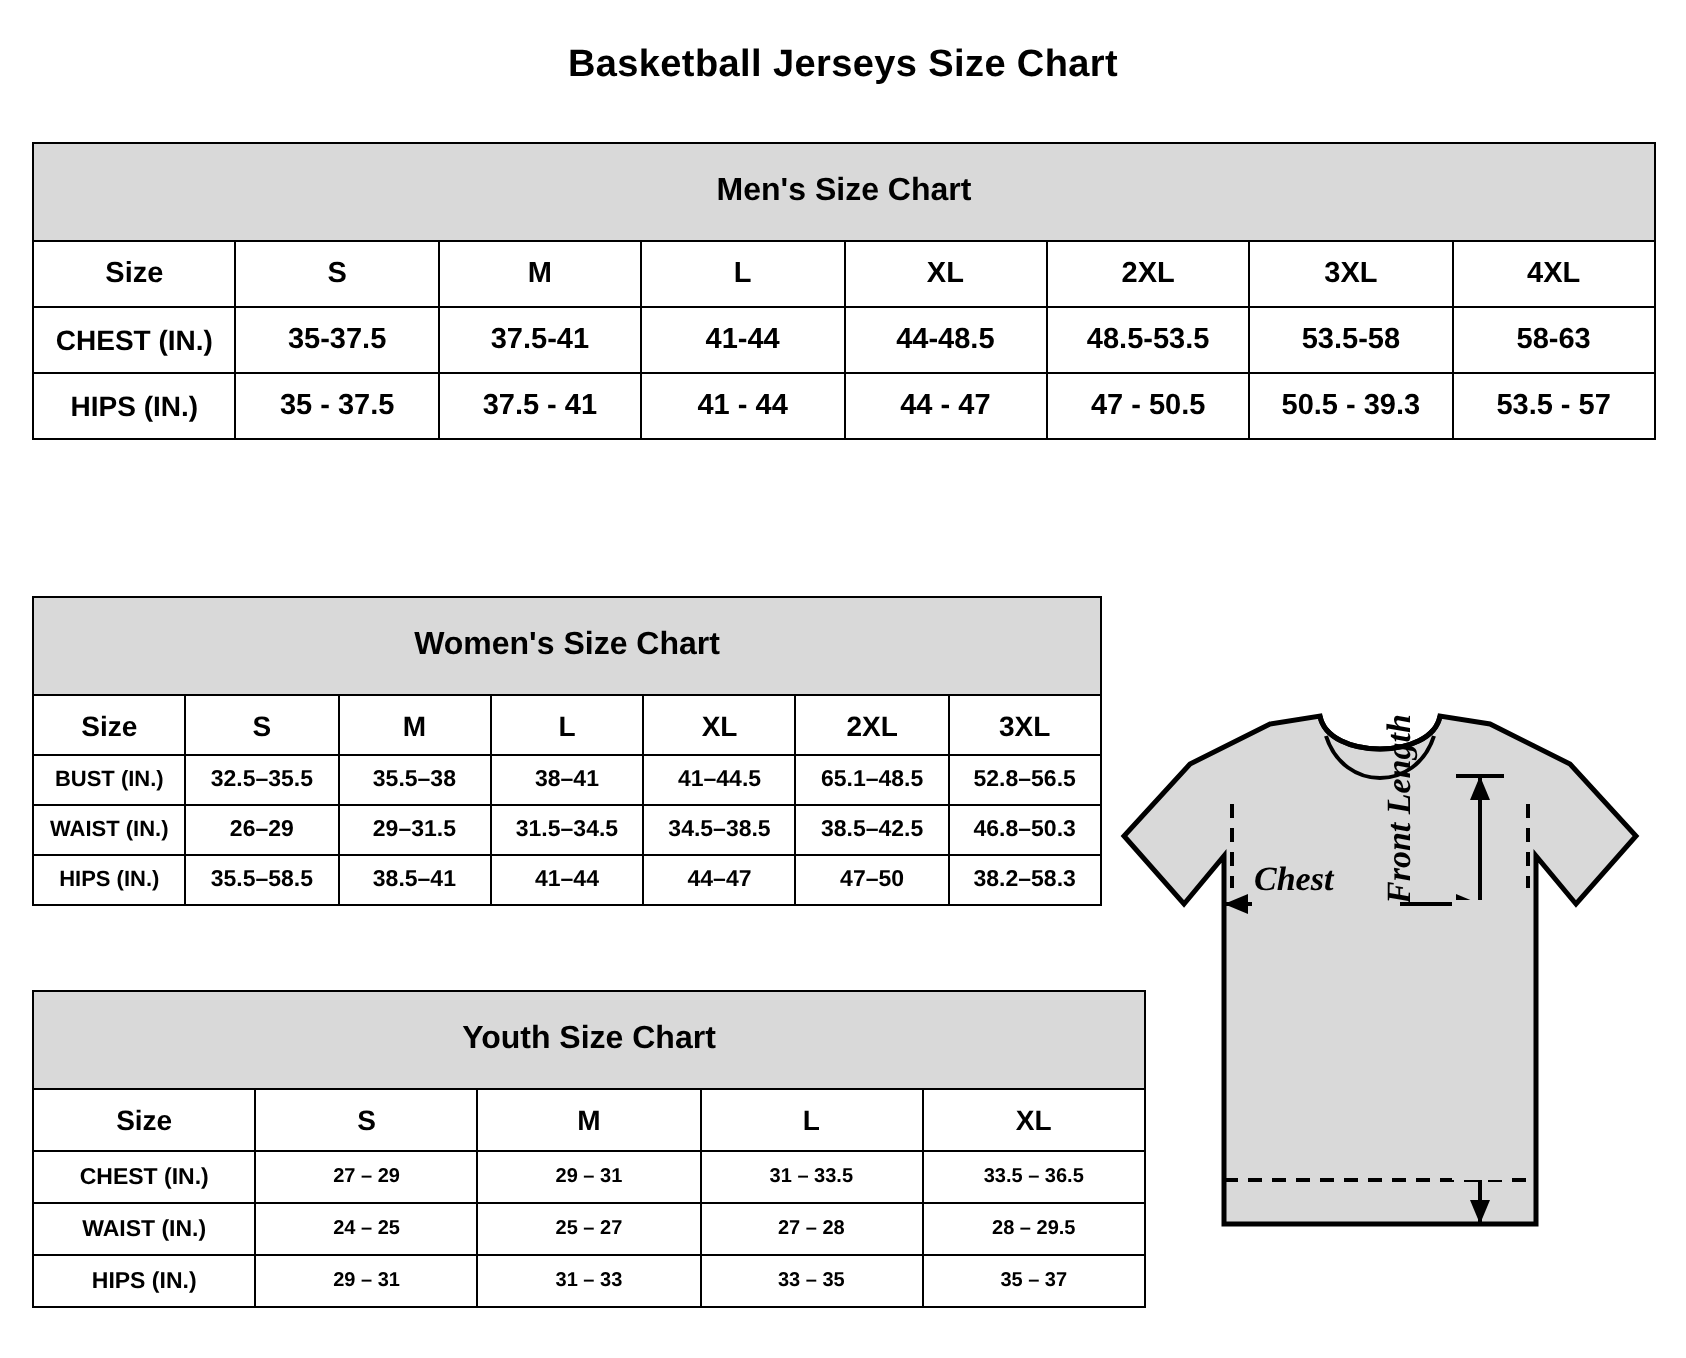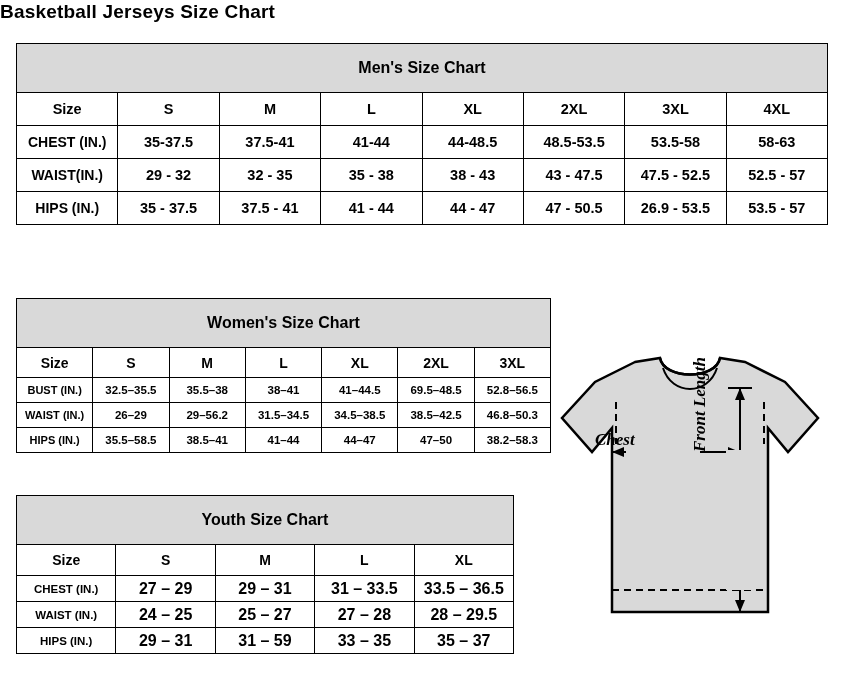--- a/index.html
+++ b/index.html
@@ -9,23 +9,24 @@
   body {
     width: 843px;
     height: 679px;
     background: #ffffff;
     font-family: "Liberation Sans", sans-serif;
     color: #000000;
     position: relative;
     overflow: hidden;
   }
   .page-title {
+    text-align: center;
     font-size: 19px;
     font-weight: bold;
-    margin-top: 1px;
+    margin-top: 22px;
     letter-spacing: 0.2px;
   }
   table {
     border-collapse: collapse;
     table-layout: fixed;
   }
   table td, table th {
     border: 1px solid #000000;
     text-align: center;
     font-weight: bold;
@@ -40,21 +41,21 @@
   .sub-header td {
     background: #ffffff;
     font-weight: bold;
     margin-left: 31px;
   }
 
   
   #men-table {
     position: absolute;
     left: 16px;
-    top: 43px;
+    top: 71px;
     width: 812px;
   }
   #men-table td { height: 30px; font-size: 14.5px; }
   #men-table .chart-header td { font-size: 16px; }
   #men-table .row-label { text-align: center; font-size: 14px; }
 
   
   #women-table {
     position: absolute;
     left: 16px;
@@ -64,44 +65,44 @@
   #women-table td { height: 22px; font-size: 11.5px; }
   #women-table .chart-header td { font-size: 16px; height: 30px; }
   #women-table .sub-header td { font-size: 14px; height: 27px; }
   #women-table .row-label { font-size: 11px; }
 
   
   #youth-table {
     position: absolute;
     left: 16px;
     top: 495px;
-    width: 498px;
-  }
-  #youth-table td { height: 23px; font-size: 16px; }
+    width: 557px;
+  }
+  #youth-table td { height: 23px; font-size: 10px; }
   #youth-table .chart-header td { font-size: 16px; height: 30px; }
   #youth-table .sub-header td { font-size: 14px; height: 28px; }
   #youth-table .row-label { font-size: 11.5px; }
 
   
   #shirt-diagram {
     position: absolute;
     left: 540px;
     top: 340px;
     width: 300px;
     height: 320px;
   }
   .measure-label {
     position: absolute;
     font-family: "Liberation Serif", serif;
     font-weight: bold;
     font-style: italic;
     font-size: 17px;
   }
   #chest-label {
-    left: 595px;
+    left: 627px;
     top: 430px;
   }
   #front-length-label {
     left: 690px;
     top: 452px;
     transform: rotate(-90deg);
     transform-origin: left top;
     white-space: nowrap;
   }
 </style>
@@ -129,37 +130,27 @@
     <td class="row-label">CHEST (IN.)</td>
     <td>35-37.5</td>
     <td>37.5-41</td>
     <td>41-44</td>
     <td>44-48.5</td>
     <td>48.5-53.5</td>
     <td>53.5-58</td>
     <td>58-63</td>
   </tr>
   <tr>
-    <td class="row-label">WAIST(IN.)</td>
-    <td>29 - 32</td>
-    <td>32 - 35</td>
-    <td>35 - 38</td>
-    <td>38 - 43</td>
-    <td>43 - 47.5</td>
-    <td>47.5 - 52.5</td>
-    <td>52.5 - 57</td>
-  </tr>
-  <tr>
     <td class="row-label">HIPS (IN.)</td>
     <td>35 - 37.5</td>
     <td>37.5 - 41</td>
     <td>41 - 44</td>
     <td>44 - 47</td>
     <td>47 - 50.5</td>
-    <td>26.9 - 53.5</td>
+    <td>50.5 - 39.3</td>
     <td>53.5 - 57</td>
   </tr>
 </tbody>
   </table>
 
 <table id="women-table">
   <tbody>
       <tr class="chart-header">
     <td colspan="7">Women's Size Chart</td>
   </tr>
@@ -171,27 +162,27 @@
     <td>XL</td>
     <td>2XL</td>
     <td>3XL</td>
   </tr>
   <tr>
     <td class="row-label">BUST (IN.)</td>
     <td>32.5–35.5</td>
     <td>35.5–38</td>
     <td>38–41</td>
     <td>41–44.5</td>
-    <td>69.5–48.5</td>
+    <td>65.1–48.5</td>
     <td>52.8–56.5</td>
   </tr>
   <tr>
     <td class="row-label">WAIST (IN.)</td>
     <td>26–29</td>
-    <td>29–56.2</td>
+    <td>29–31.5</td>
     <td>31.5–34.5</td>
     <td>34.5–38.5</td>
     <td>38.5–42.5</td>
     <td>46.8–50.3</td>
   </tr>
   <tr>
     <td class="row-label">HIPS (IN.)</td>
     <td>35.5–58.5</td>
     <td>38.5–41</td>
     <td>41–44</td>
@@ -224,21 +215,21 @@
   <tr>
     <td class="row-label">WAIST (IN.)</td>
     <td>24 – 25</td>
     <td>25 – 27</td>
     <td>27 – 28</td>
     <td>28 – 29.5</td>
   </tr>
   <tr>
     <td class="row-label">HIPS (IN.)</td>
     <td>29 – 31</td>
-    <td>31 – 59</td>
+    <td>31 – 33</td>
     <td>33 – 35</td>
     <td>35 – 37</td>
   </tr>
 </tbody>
   </table>
 
 <svg id="shirt-diagram" viewBox="0 0 300 320">
 
   <path d="M95,22 L55,42 L22,78 L52,112 L72,88 L72,272 L228,272 L228,88 L248,112 L278,78 L245,42 L205,22 L180,18 C176,40 124,40 120,18 Z" fill="#d9d9d9" stroke="#000000" stroke-width="2.5"></path>
 

